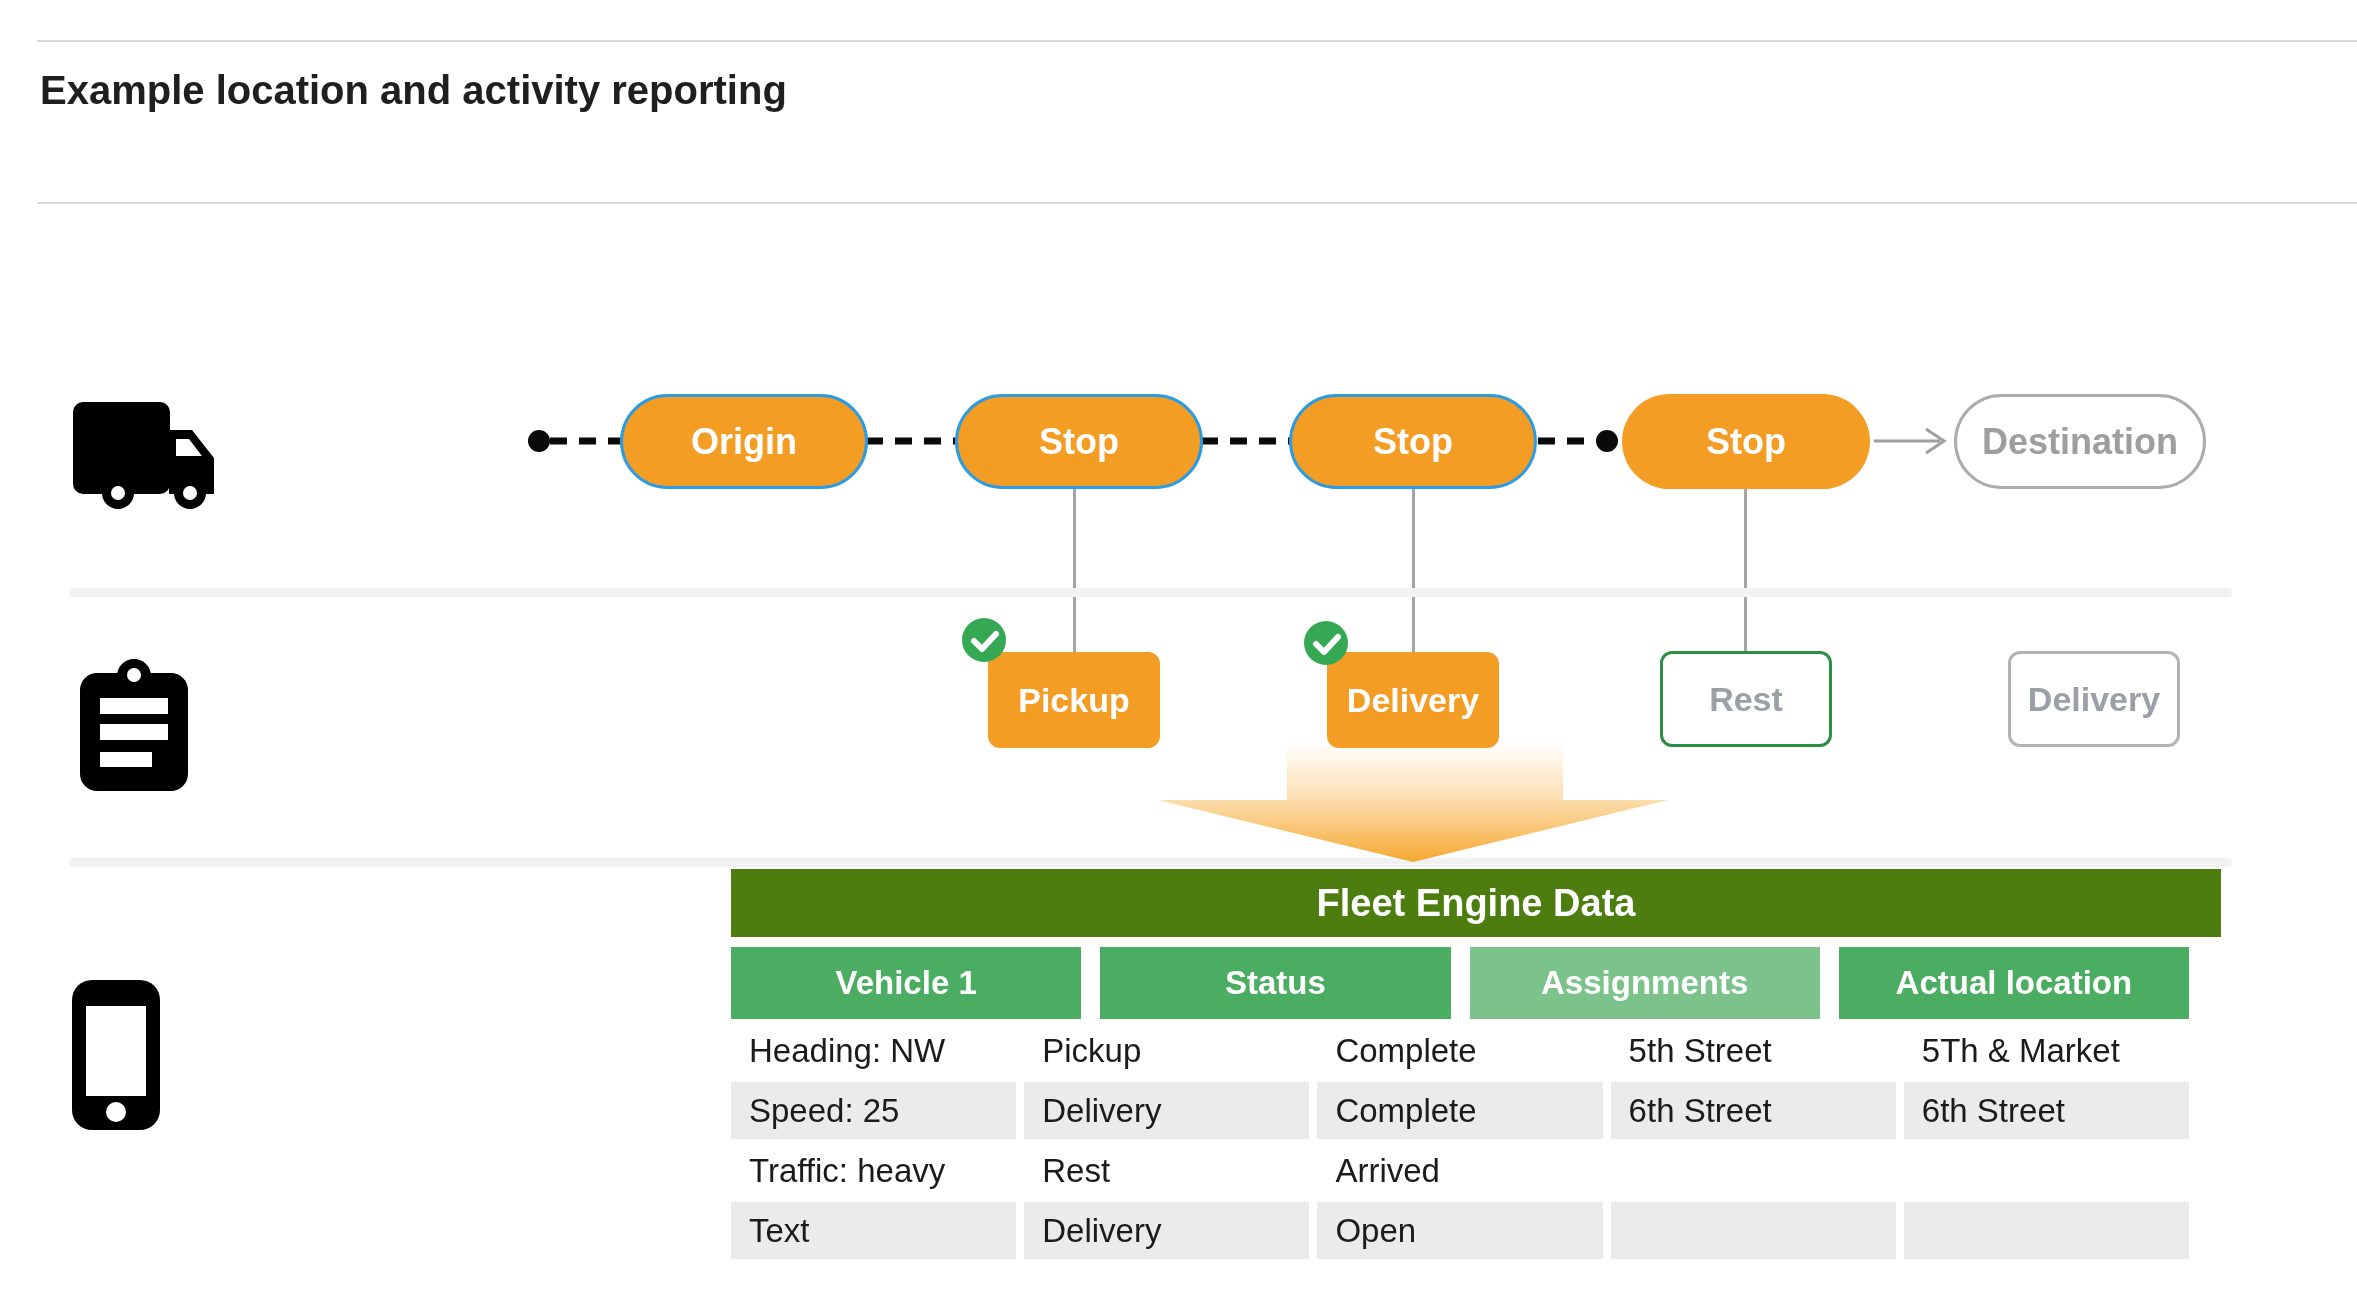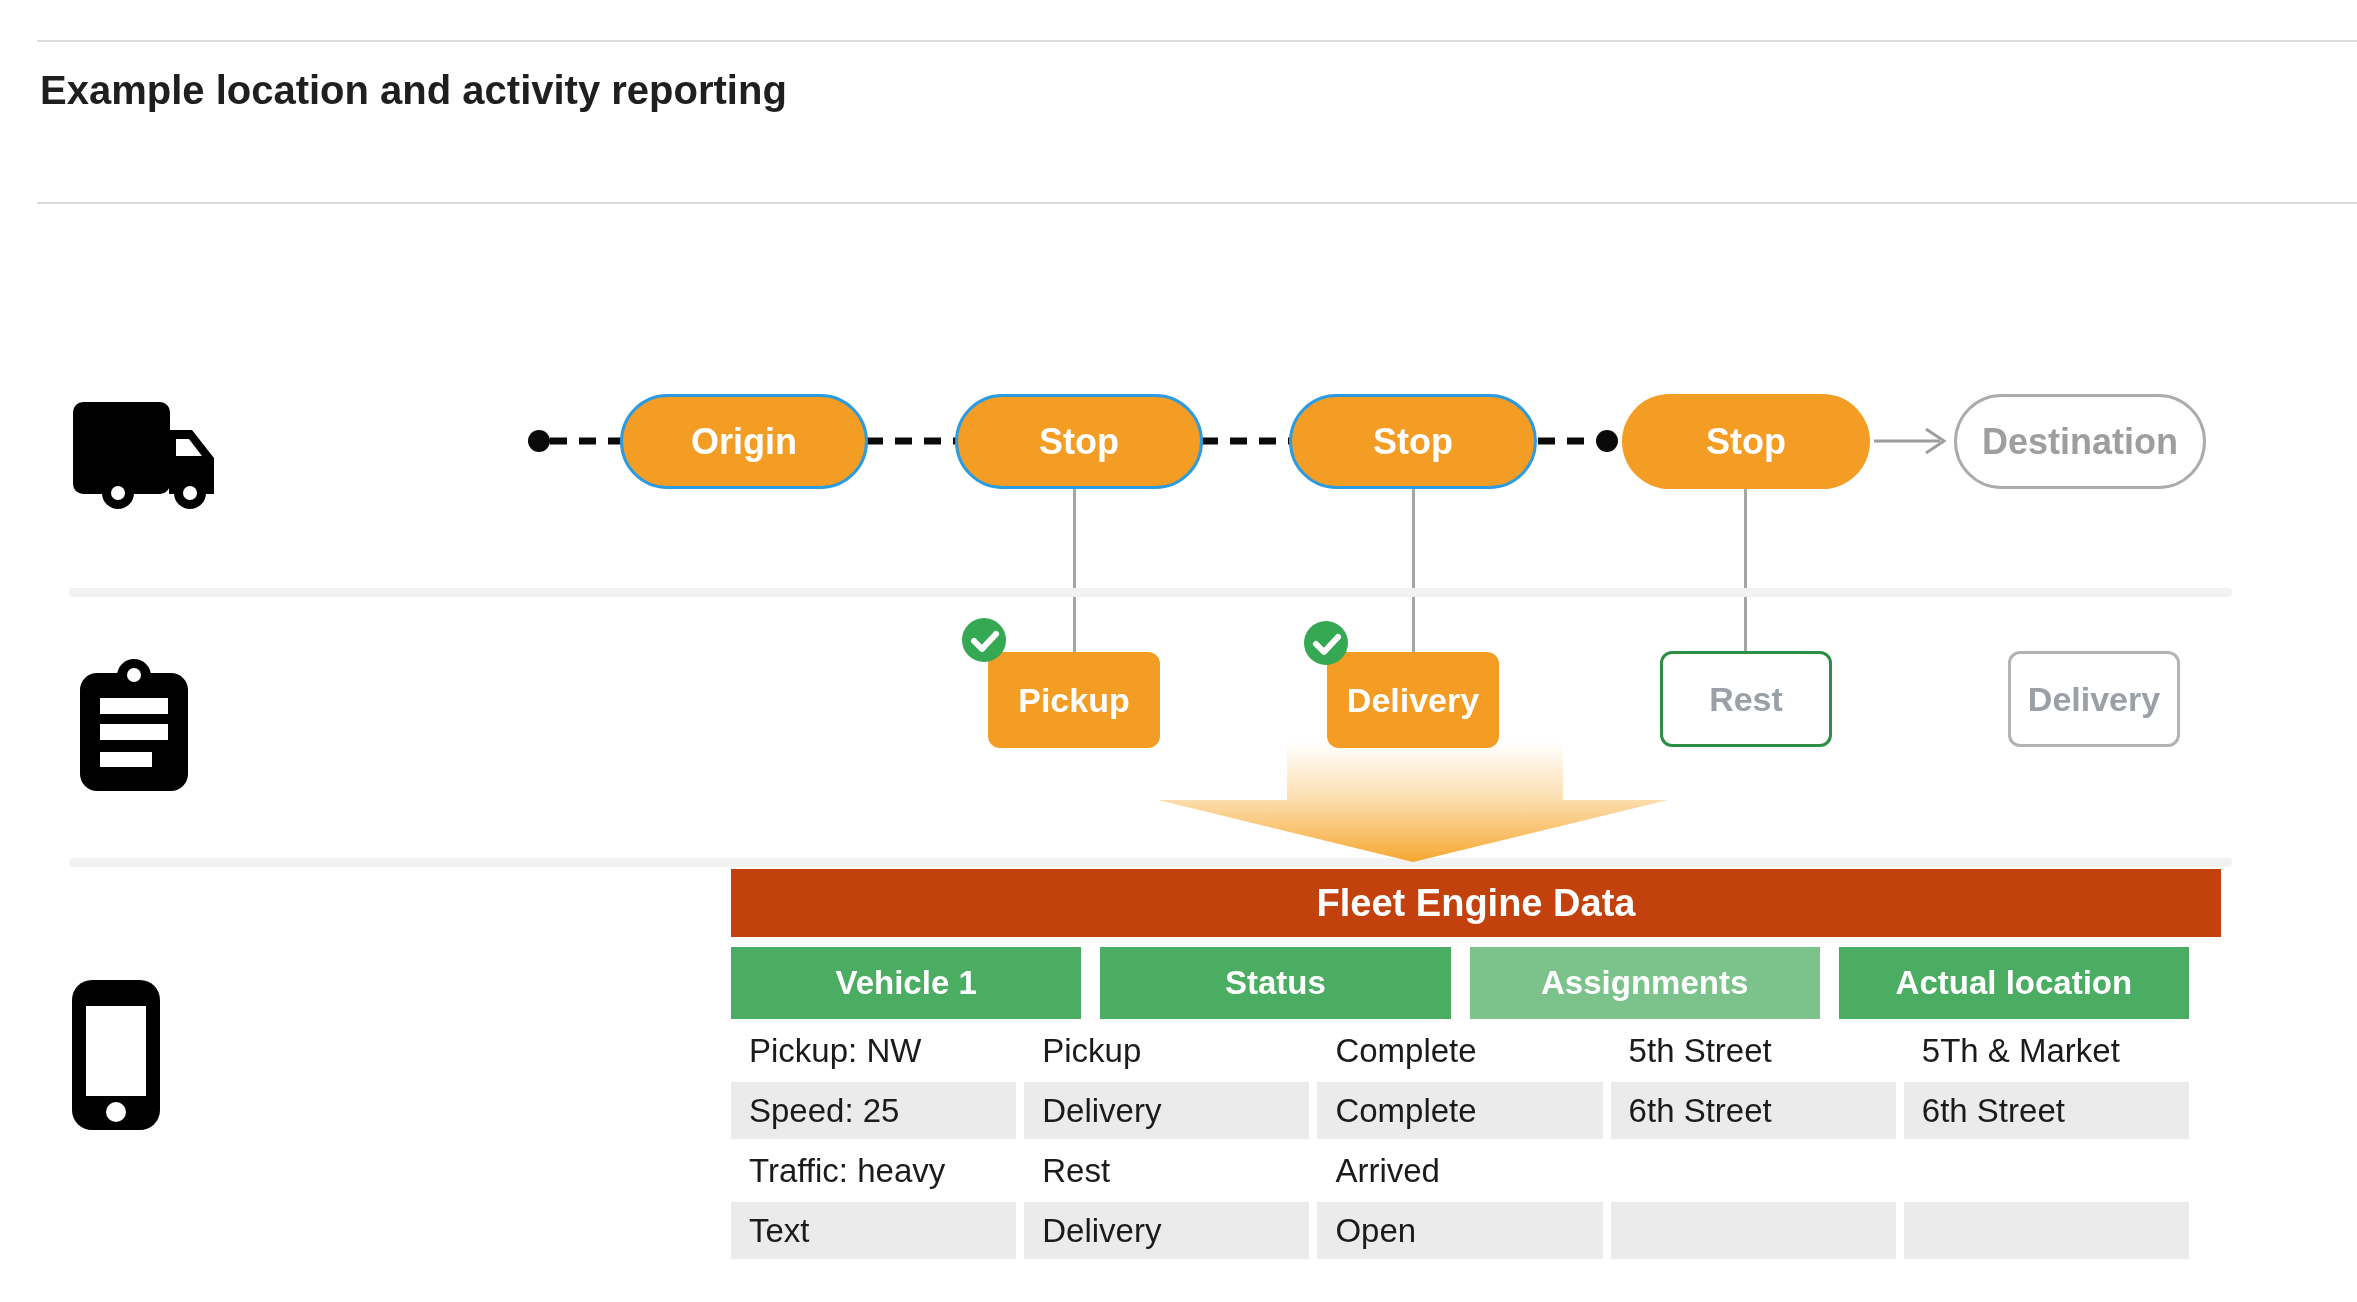--- a/index.html
+++ b/index.html
@@ -30,21 +30,21 @@
     position:absolute;width:172px;height:96px;box-sizing:border-box;border-radius:12px;
     display:flex;align-items:center;justify-content:center;
     font-size:34px;font-weight:700;color:#fff;background:#F49D25;
   }
   .act.rest{background:#fff;border:3px solid #2D8E46;color:#9AA0A6;}
   .act.future{background:#fff;border:3px solid #B3B3B3;color:#9AA0A6;}
   .check{position:absolute;width:46px;height:46px;}
   
   .ftable{position:absolute;left:731px;top:869px;width:1490px;}
   .t-title{
-    height:68px;background:#c2410c;color:#fff;font-size:38px;font-weight:700;
+    height:68px;background:#4d7c0f;color:#fff;font-size:38px;font-weight:700;
     display:flex;align-items:center;justify-content:center;
   }
   .t-cols{display:flex;gap:19px;margin-top:10px;width:1458px;}
   .t-cols .hcell{
     flex:1;height:72px;display:flex;align-items:center;justify-content:center;
     color:#fff;font-size:33px;font-weight:700;background:#4BAD62;
   }
   .t-cols .hcell.light{background:#7CC38B;}
   .t-row{display:flex;gap:8px;margin-top:3px;width:1458px;}
   .t-row .cell{
@@ -170,21 +170,21 @@
   <div class="ftable">
     <div class="t-title">Fleet Engine Data</div>
     <div class="t-cols">
       <div class="hcell">Vehicle 1</div>
       <div class="hcell">Status</div>
       <div class="hcell light">Assignments</div>
       <div class="hcell">Actual location</div>
     </div>
 
     <div class="t-row">
-      <div class="cell">Pickup: NW</div>
+      <div class="cell">Heading: NW</div>
       <div class="cell">Pickup</div>
       <div class="cell">Complete</div>
       <div class="cell">5th Street</div>
       <div class="cell">5Th &amp; Market</div>
     </div>
     <div class="t-row gray">
       <div class="cell">Speed: 25</div>
       <div class="cell">Delivery</div>
       <div class="cell">Complete</div>
       <div class="cell">6th Street</div>

